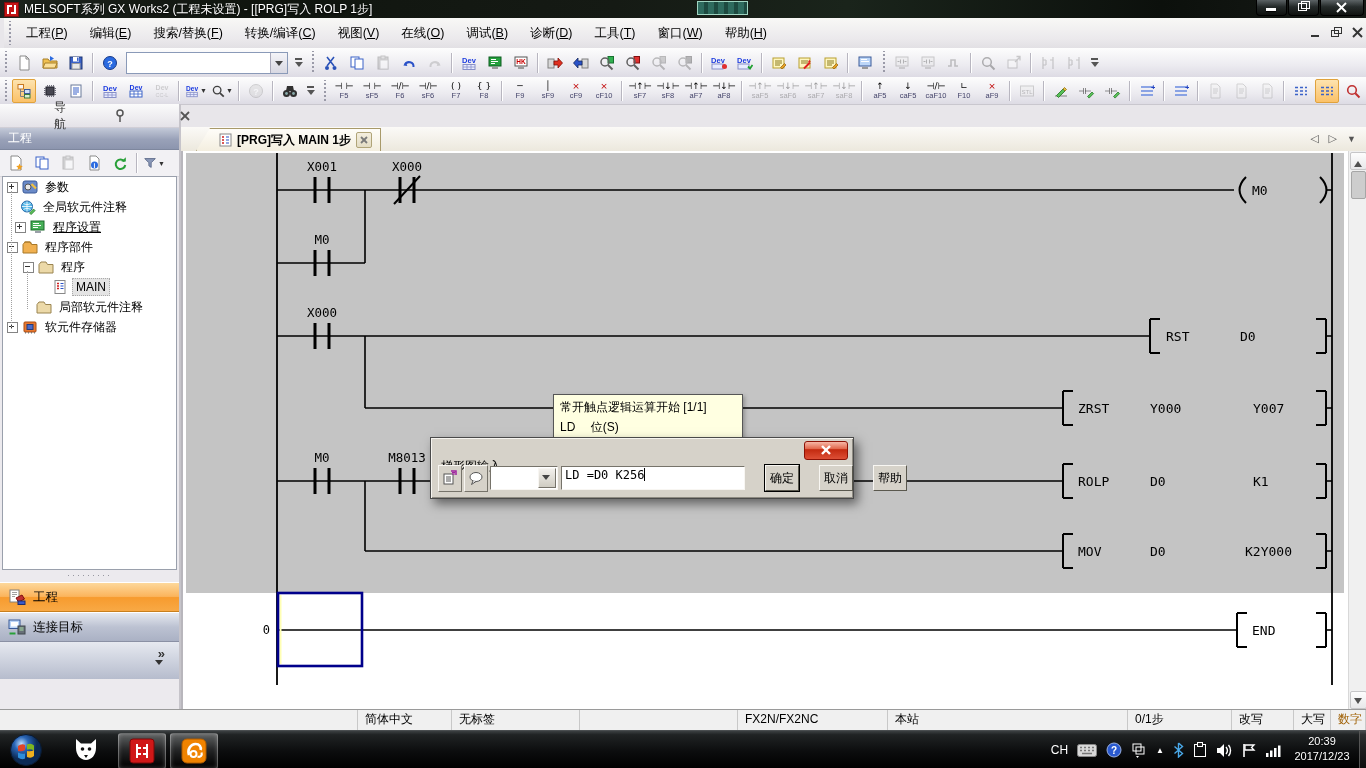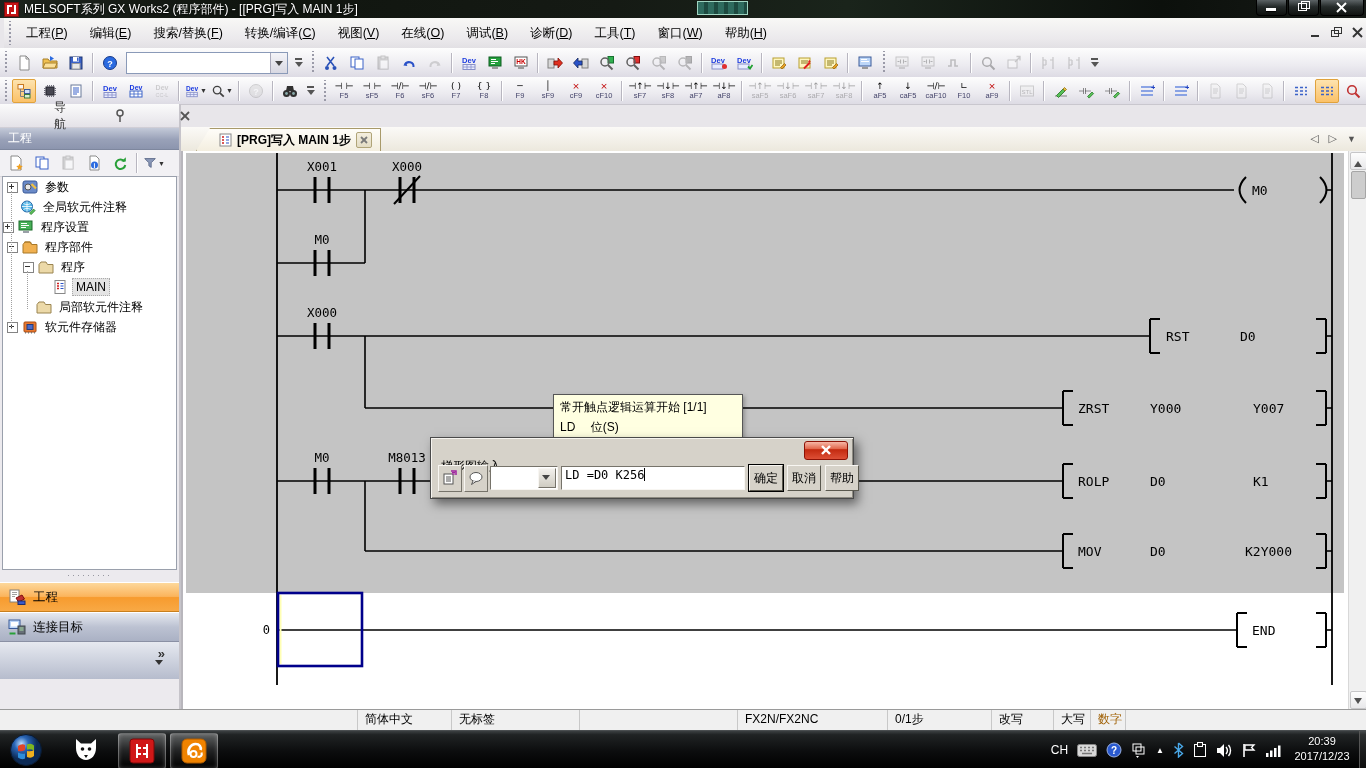--- a/index.html
+++ b/index.html
@@ -105,21 +105,21 @@
   .dlg-close{position:absolute;top:3px;right:5px;width:42px;height:17px;border:1px solid #8c1206;border-radius:3px;
     background:linear-gradient(#f6b7a6 0%,#e2674c 40%,#c32a10 45%,#dd4f36 100%);}
   .dlg-row{position:absolute;left:7px;top:27px;height:26px;display:flex;align-items:center;}
   .dlg-ib{width:22px;height:25px;background:#d6d2c9;border:1px solid;border-color:#f8f6f2 #76736a #76736a #f8f6f2;
     display:flex;align-items:center;justify-content:center;margin-right:2px;}
   .dlg-combo{width:66px;height:22px;background:#fff;border:1px solid;border-color:#76736a #f8f6f2 #f8f6f2 #76736a;position:relative;margin-right:3px;}
   .dlg-combo .cbtn{position:absolute;right:1px;top:1px;width:16px;height:18px;background:linear-gradient(#f2f0ec,#cfccc2);border:1px solid;border-color:#f8f6f2 #76736a #76736a #f8f6f2;}
   .dlg-input{width:176px;height:20px;background:#fff;border:1px solid;border-color:#76736a #f8f6f2 #f8f6f2 #76736a;
     font-family:"DejaVu Sans Mono",monospace;font-size:12px;padding:1px 3px;white-space:nowrap;overflow:hidden;}
   .caret{display:inline-block;width:1px;height:13px;background:#000;vertical-align:-2px;}
-  .dlg-btn{width:32px;height:24px;margin-left:4px;background:#d6d2c9;border:1px solid;border-color:#f8f6f2 #5a584e #5a584e #f8f6f2;
+  .dlg-btn{width:32px;height:24px;margin-left:20px;background:#d6d2c9;border:1px solid;border-color:#f8f6f2 #5a584e #5a584e #f8f6f2;
     font-size:12px;display:flex;align-items:center;justify-content:center;}
   .dlg-btn.default{outline:1px solid #000;}
   
   .statusbar{position:absolute;left:0;bottom:38px;width:1366px;height:20px;background:#f0f0f0;border-top:1px solid #9a9a9a;display:flex;}
   .sseg{height:100%;box-sizing:border-box;border-right:1px solid #c8c8c8;font-size:12px;line-height:19px;padding-left:7px;white-space:nowrap;overflow:hidden;}
   .sseg.dim{color:#a16207;}
   
   .taskbar{position:absolute;left:0;bottom:0;width:1366px;height:38px;
     background:linear-gradient(#3c4042 0%,#202324 10%,#0c0d0e 55%,#000 100%);border-top:1px solid #4a4e50;box-sizing:border-box;}
   .orb{position:absolute;left:8px;top:1px;}
@@ -131,21 +131,21 @@
   .clock{position:absolute;right:8px;top:3px;width:72px;text-align:center;color:#fff;font-size:11px;line-height:15px;text-shadow:0 1px 1px #000;}
   .showdesk{position:absolute;right:0;top:0;width:6px;height:38px;border-left:1px solid #555;background:rgba(255,255,255,.06);}
 </style>
 </head>
 <body>
 
 <div class="screen">
 
   <div class="titlebar">
     <div class="app-ico"></div>
-    <span class="ttext">MELSOFT系列 GX Works2 (程序部件) - [[PRG]写入 MAIN 1步]</span>
+    <span class="ttext">MELSOFT系列 GX Works2 (工程未设置) - [[PRG]写入 ROLP 1步]</span>
     <div class="tb-artifact"></div>
     <div class="win-controls">
       <div class="wbtn">
           <span class="g-min"></span>
         </div>
       <div class="wbtn">
           <span class="g-res"></span>
         </div>
       <div class="wbtn" style="width:42px">
         <svg class="g-x">
@@ -729,21 +729,21 @@
         </div>
         <div class="trow" style="padding-left: 4px;">
           <span class="texp-sp"></span>
           <span class="ticon"><svg width="16" height="16" viewBox="0 0 16 16">
               <circle cx="7" cy="7.5" r="5.5" fill="#58b8e8" stroke="#2a6aa8"></circle>
               <path d="M2 7.5h10M7 2.5v10M3.5 4.5c2 1.5 5 1.5 7 0M3.5 10.5c2-1.5 5-1.5 7 0" stroke="#fff" fill="none" stroke-width=".8"></path>
               <path d="M9.5 14l4-4 1.6 1.6-4 4z" fill="#58c058" stroke="#207020" stroke-width=".7"></path>
             </svg></span>
           <span class="tlabel">全局软元件注释</span>
         </div>
-        <div class="trow" style="padding-left: 0;">
+        <div class="trow" style="padding-left: 12px; text-decoration: underline;">
           <span class="texp plus"></span>
           <span class="ticon"><svg width="16" height="16" viewBox="0 0 16 16">
               <rect x="1" y="2" width="13" height="9" fill="#48b058" stroke="#1a6a2a"></rect>
               <path d="M3 4.5h6M3 6.5h8M3 8.5h5" stroke="#fff"></path>
               <rect x="5" y="12" width="6" height="2" fill="#9aa0a8"></rect>
             </svg></span>
           <span class="tlabel">程序设置</span>
         </div>
         <div class="trow" style="padding-left: 4px;">
           <span class="texp"></span>
@@ -979,20 +979,21 @@
       <div class="dlg-btn">帮助</div>
     </div>
   </div>
 
   <div class="statusbar">
       <div class="sseg" style="width: 358px;"></div>
       <div class="sseg" style="width: 94px;">简体中文</div>
       <div class="sseg" style="width: 128px;">无标签</div>
       <div class="sseg" style="width: 158px;"></div>
       <div class="sseg" style="width: 150px;">FX2N/FX2NC</div>
+      <div class="sseg" style="width: 240px;">本站</div>
       <div class="sseg" style="width: 104px;">0/1步</div>
       <div class="sseg" style="width: 62px;">改写</div>
       <div class="sseg" style="width: 37px;">大写</div>
       <div class="sseg dim" style="width: 35px;">数字</div>
     </div>
 
   <div class="taskbar">
     <div class="orb">
       <svg width="36" height="36">
         <defs>

